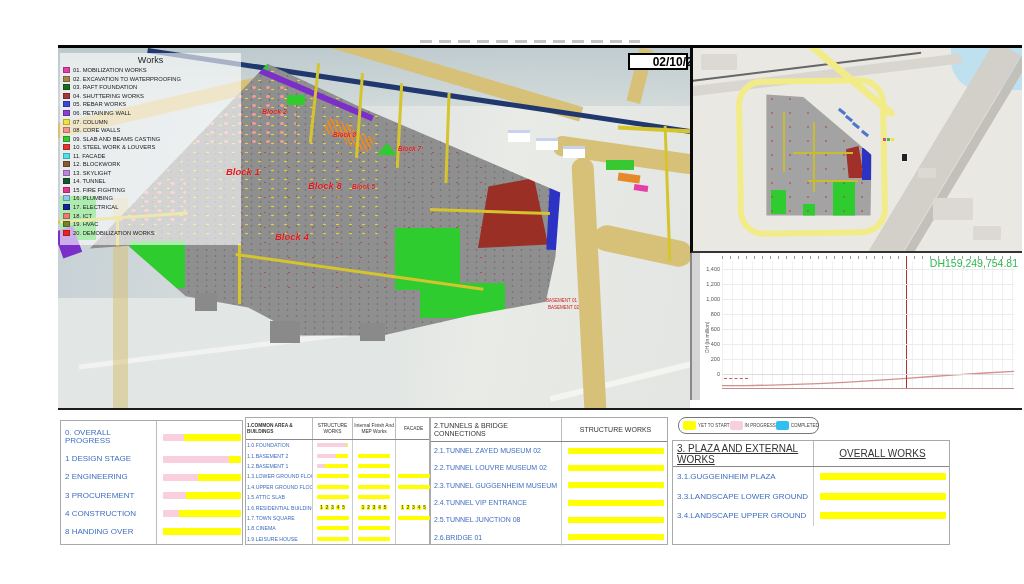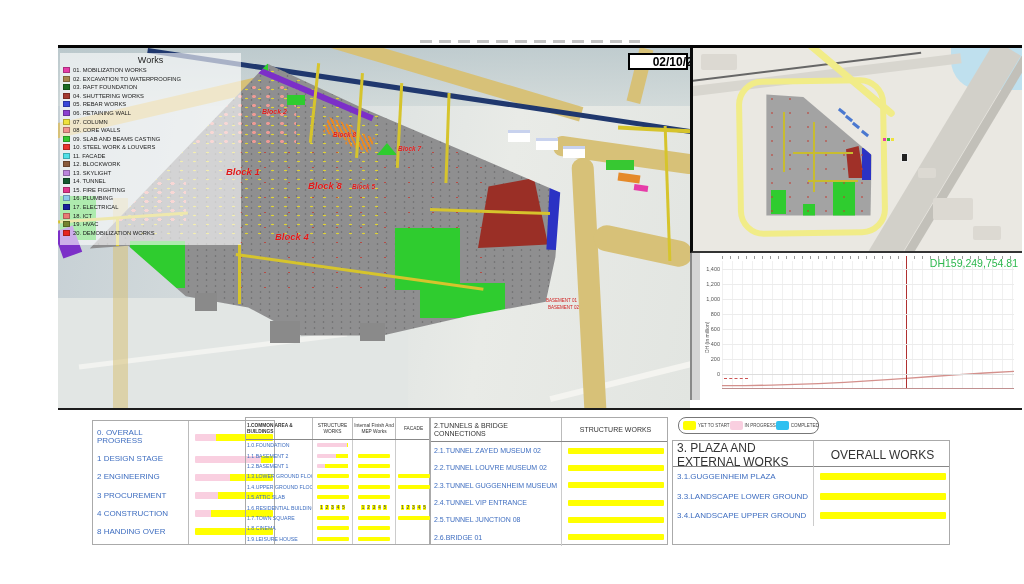--- a/index.html
+++ b/index.html
@@ -94,21 +94,21 @@
           font-size:5px; color:#555; white-space:nowrap; }
   #cursor { position:absolute; top:-5px; bottom:0; width:1px; background:#b03030; }
   #total { position:absolute; right:4px; top:4px; font-size:10.5px; font-weight:normal; color:#2eb84e; }
   .dash-seg { position:absolute; height:0; border-top:1px dashed #cc5555; }
   .hbar { display:flex; height:7px; overflow:hidden; border-radius:1px; }
   .hbar.small { height:4px; }
   .hbar .pk { background:#f9cfe0; height:100%; }
   .hbar .yl { background:#ffff00; height:100%; }
 
   #t0 { position:absolute; left:60px; top:420px; width:183px; height:125px; border:1px solid #aaa;
-        display:flex; flex-direction:column; justify-content:space-around; padding:3px 4px;margin-left:32px; }
+        display:flex; flex-direction:column; justify-content:space-around; padding:3px 4px; }
   #t0::before { content:""; position:absolute; left:95px; top:0; bottom:0; width:1px; background:#bbb; }
   .t0-row { display:flex; align-items:center; }
   .t0-label { flex:0 0 94px; font-size:8px; color:#3f6ec0; white-space:pre-line; line-height:1.05; }
   .t0-barwrap { flex:1; padding-left:4px; }
   .t0-barwrap .hbar { width:78px; }
 
   #t1 { position:absolute; left:245px; top:417px; width:185px; height:128px; border:1px solid #aaa; }
   .t1-head, .t1-row { display:grid; grid-template-columns:66px 40px 43px 36px; align-items:center; }
   .t1-head { height:22px; border-bottom:1px solid #888; }
   .t1-head div { font-size:4.8px; color:#333; text-align:center; line-height:1.1; padding:0 1px;
@@ -130,21 +130,21 @@
   .t2-cell .hbar { width:96px; height:6px; }
 
   #slegend { position:absolute; left:678px; top:417px; width:141px; height:17px; border:1px solid #777;
              border-radius:8px; display:flex; align-items:center; justify-content:space-around; padding:0 4px; background:#fff; }
   .sl-item { display:flex; align-items:center; }
   .sl-chip { width:13px; height:9px; margin-right:2px; border-radius:2px; }
   .sl-label { font-size:4.5px; color:#444; white-space:nowrap; }
 
   #t3 { position:absolute; left:672px; top:440px; width:278px; height:105px; border:1px solid #aaa; }
   .t3-head { display:grid; grid-template-columns:140px 138px; height:26px; border-bottom:1px solid #888; }
-  .t3-head div { font-size:12px; color:#333; display:flex; align-items:center; padding:0 4px; }
+  .t3-head div { font-size:10px; color:#333; display:flex; align-items:center; padding:0 4px;text-decoration:underline; }
   .t3-head div:last-child { border-left:1px solid #bbb; justify-content:center; }
   .t3-row { display:grid; grid-template-columns:140px 138px; height:19.5px; align-items:center; }
   .t3-label { font-size:8px; color:#3f6ec0; white-space:nowrap; padding-left:4px; }
   .t3-cell { display:flex; justify-content:center; border-left:1px solid #ccc; height:100%; align-items:center; }
   .t3-cell .hbar { width:126px; height:7px; }
 </style>
 </head>
 <body>
 
 <div id="canvas">

